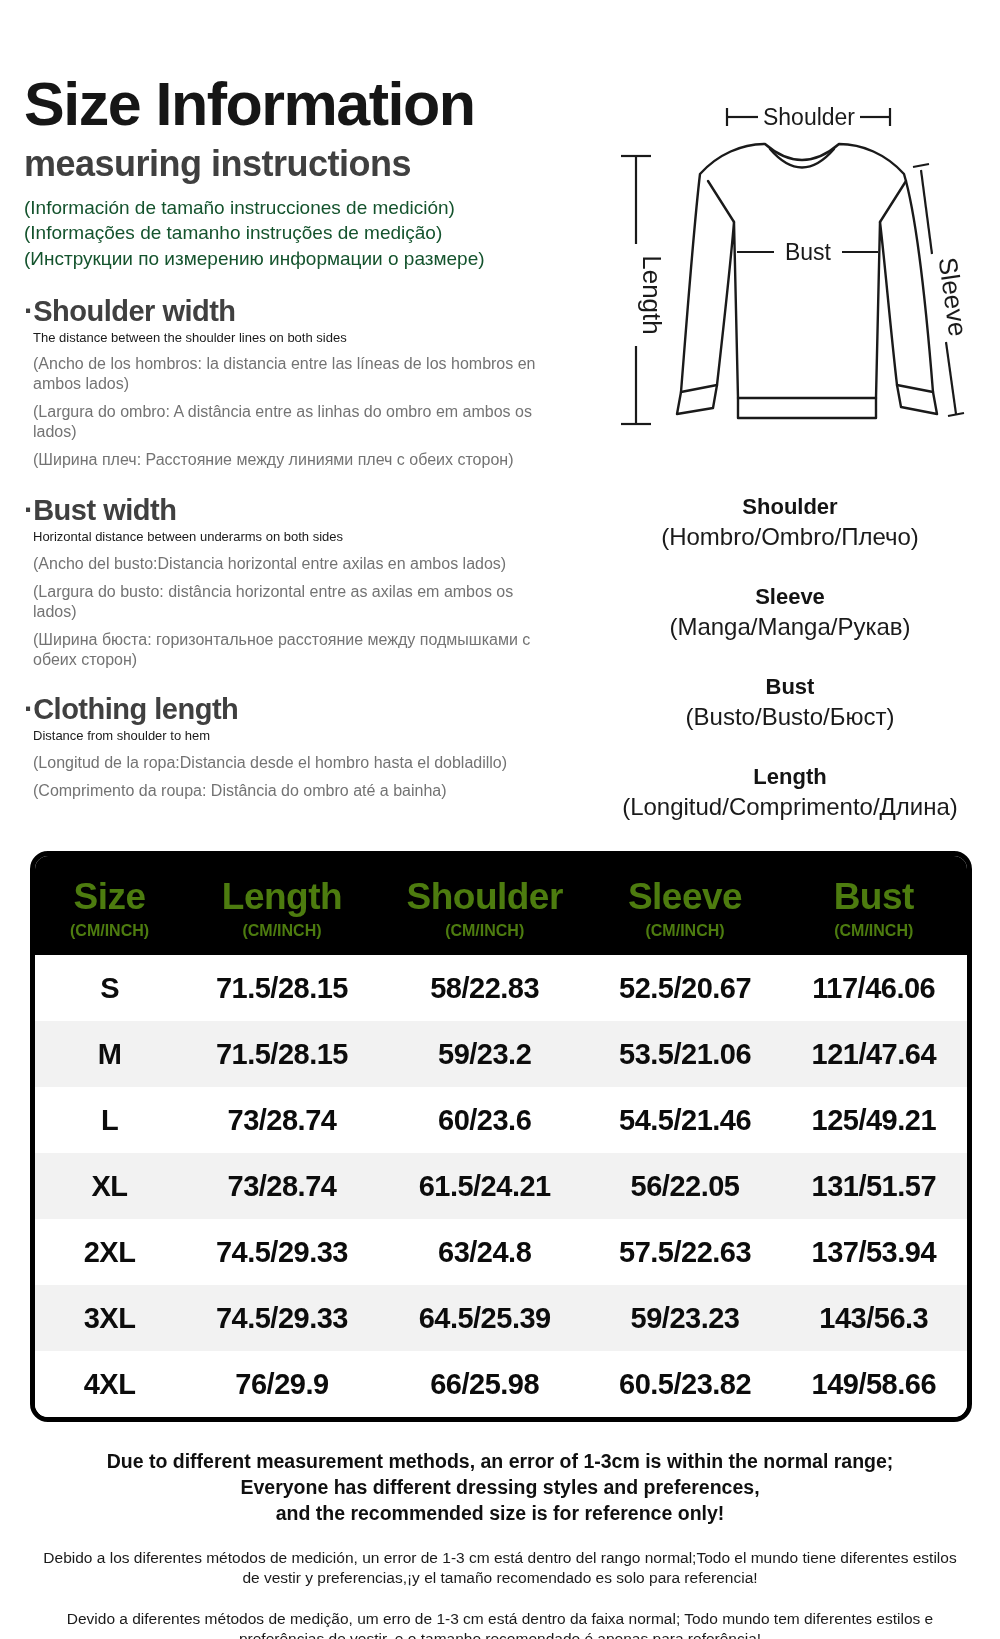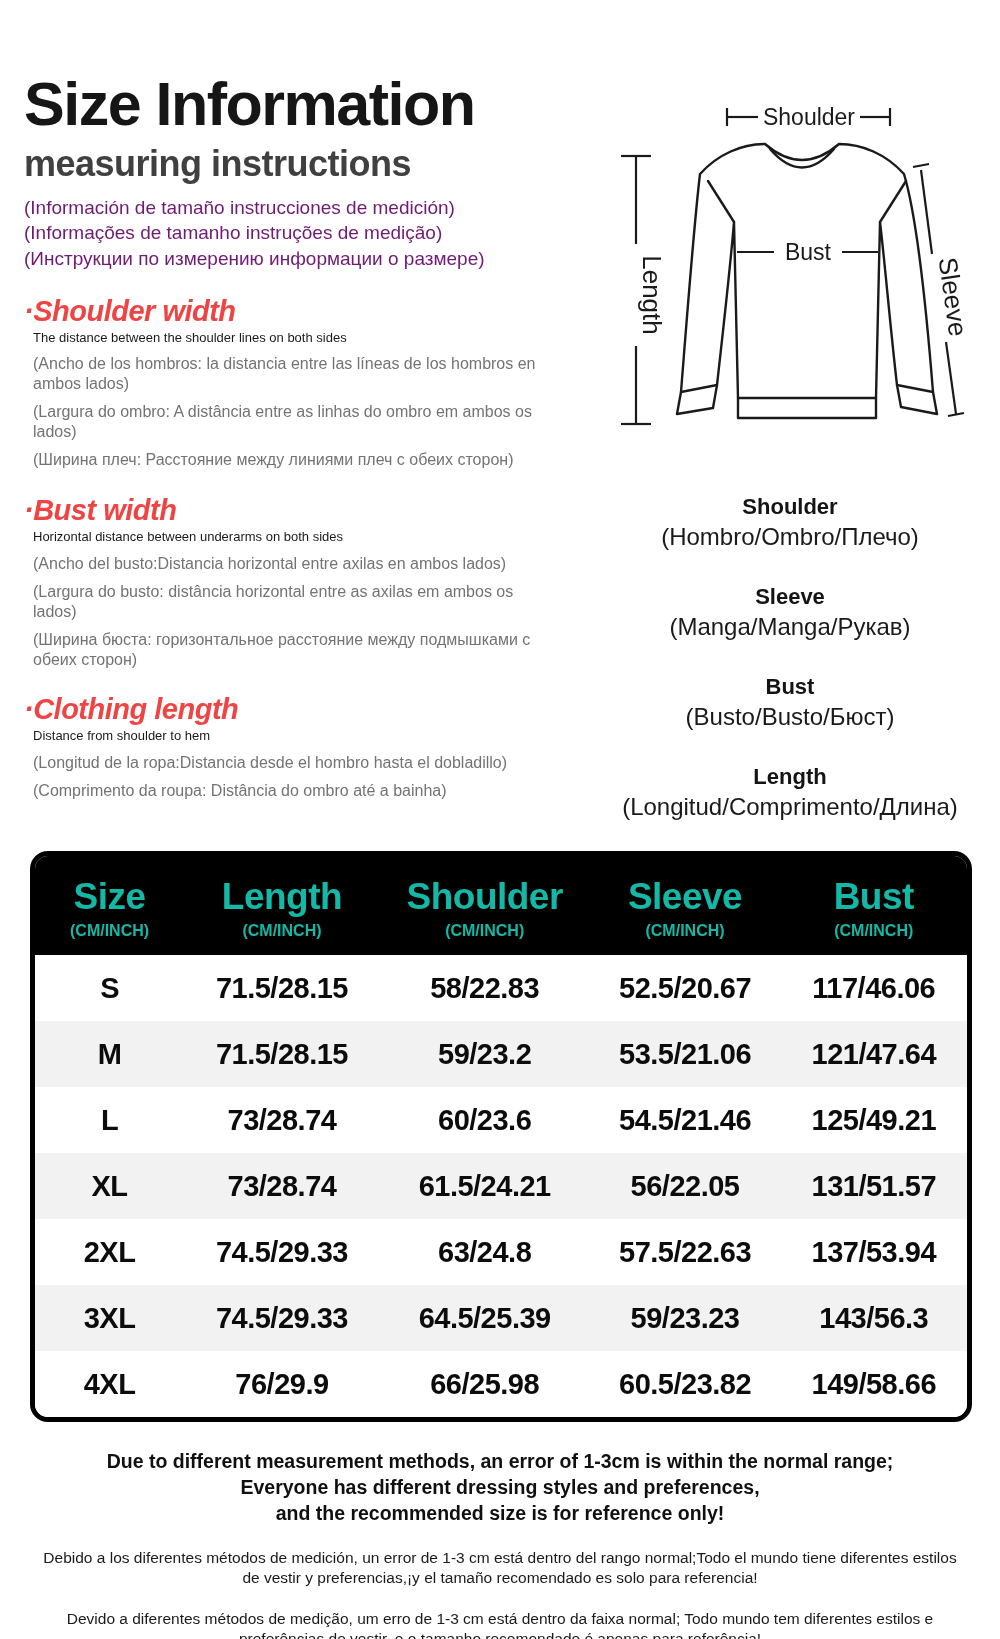--- a/index.html
+++ b/index.html
@@ -8,38 +8,38 @@
   .page { width:1000px; height:1639px; overflow:hidden; background:#fff;margin-top:48px; }
 
   
   .top { display:flex; padding:26px 0 0 24px; }
   .left-col { flex:0 0 556px; }
   .right-col { flex:0 0 420px; }
 
   .title { font-size:61px; font-weight:700; letter-spacing:-1.5px; line-height:1; color:#161616; }
   .subtitle { font-size:36px; font-weight:700; letter-spacing:-0.5px; margin-top:8px; color:#404040; }
   .hdr-trs { margin-top:10px; }
-  .hdr-tr { font-size:19px; line-height:1.33; color:#701a75; }
+  .hdr-tr { font-size:19px; line-height:1.33; color:#14532d; }
 
   .section { margin-top:24px; }
-  .sec-h { font-size:29px; font-weight:700; letter-spacing:-0.5px; color:#ef4444;font-style:italic; }
+  .sec-h { font-size:29px; font-weight:700; letter-spacing:-0.5px; color:#404040; }
   .sec-desc { font-size:13px; margin:2px 0 0 9px; color:#1a1a1a; max-width:520px; line-height:1.2; }
   .sec-tr { font-size:16px; line-height:1.22; margin:9px 0 0 9px; max-width:505px; color:#737373; }
 
   
   svg text { font-family:"Liberation Sans","DejaVu Sans",sans-serif; fill:#1a1a1a; }
   .legend { margin-top:20px; text-align:center; }
   .legend-group { margin-top:33px; }
   .legend-group:first-child { margin-top:24px; }
   .legend-term { font-size:22px; font-weight:700; color:#141414; }
   .legend-translation { font-size:24px; margin-top:3px; color:#1a1a1a; }
 
   
   .table-wrap { margin:30px 28px 0 30px; border:5px solid #000; border-radius:18px; overflow:hidden; background:#fff; }
-  .thead { display:grid; grid-template-columns:16% 21% 22.5% 20.5% 20%; background:#000; color:#14b8a6; padding:20px 0 15px; }
+  .thead { display:grid; grid-template-columns:16% 21% 22.5% 20.5% 20%; background:#000; color:#4d7c0f; padding:20px 0 15px; }
   .th { text-align:center; }
   .th-name { font-size:37px; font-weight:700; letter-spacing:-0.5px; }
   .th-unit { font-size:16px; font-weight:700; margin-top:4px; }
   .tr { display:grid; grid-template-columns:16% 21% 22.5% 20.5% 20%; height:66px; align-items:center; background:#fff; }
   .tr.alt { background:#f2f2f2; }
   .td { text-align:center; font-size:29px; font-weight:700; color:#0c0c0c; letter-spacing:-0.5px; }
 
   
   .footer { margin-top:27px; text-align:center; }
   .notice-line { font-size:19.5px; font-weight:700; line-height:1.33; color:#101010; }

